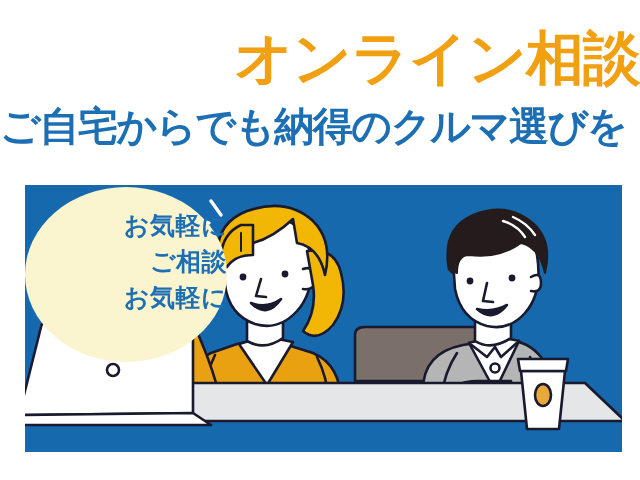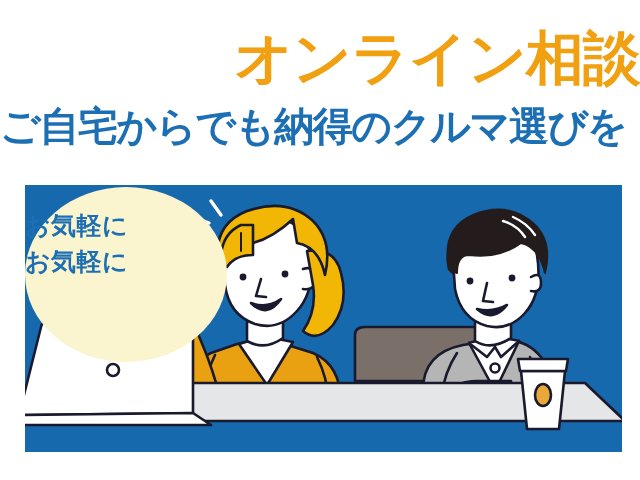--- a/index.html
+++ b/index.html
@@ -72,21 +72,21 @@
     width: 202px;
     height: 175px;
     border-radius: 50%;
     background: #FAF4CF;
   }
   .badge-text {
     position: absolute;
     left: 0px;
     top: 22px;
     width: 202px;
-    text-align: left;
+    text-align: right;
     color: #1D6FB4;
     font-weight: bold;
     font-size: 25px;
     line-height: 36px;
     letter-spacing: 0.5px;
   }
   .badge-text div { white-space: nowrap; }
 
   .illus {
     position: absolute;
@@ -219,17 +219,18 @@
           <path d="M496 186 L540 186 L534 244 L502 244 Z" fill="#FFFFFF"></path>
           <path d="M493 174 L543 174 L541 186 L495 186 Z" fill="#FFFFFF"></path>
           <ellipse cx="518" cy="210" rx="8" ry="11" fill="#E8A83A"></ellipse>
         </g>
       </g>
     </svg>
 
     <div class="badge-circle"></div>
     <div class="badge-text">
       <div>お気軽に</div>
+      <div>ご相談</div>
       <div>お気軽に</div>
     </div>
 
   </div>
 </div>
 
 </body></html>

